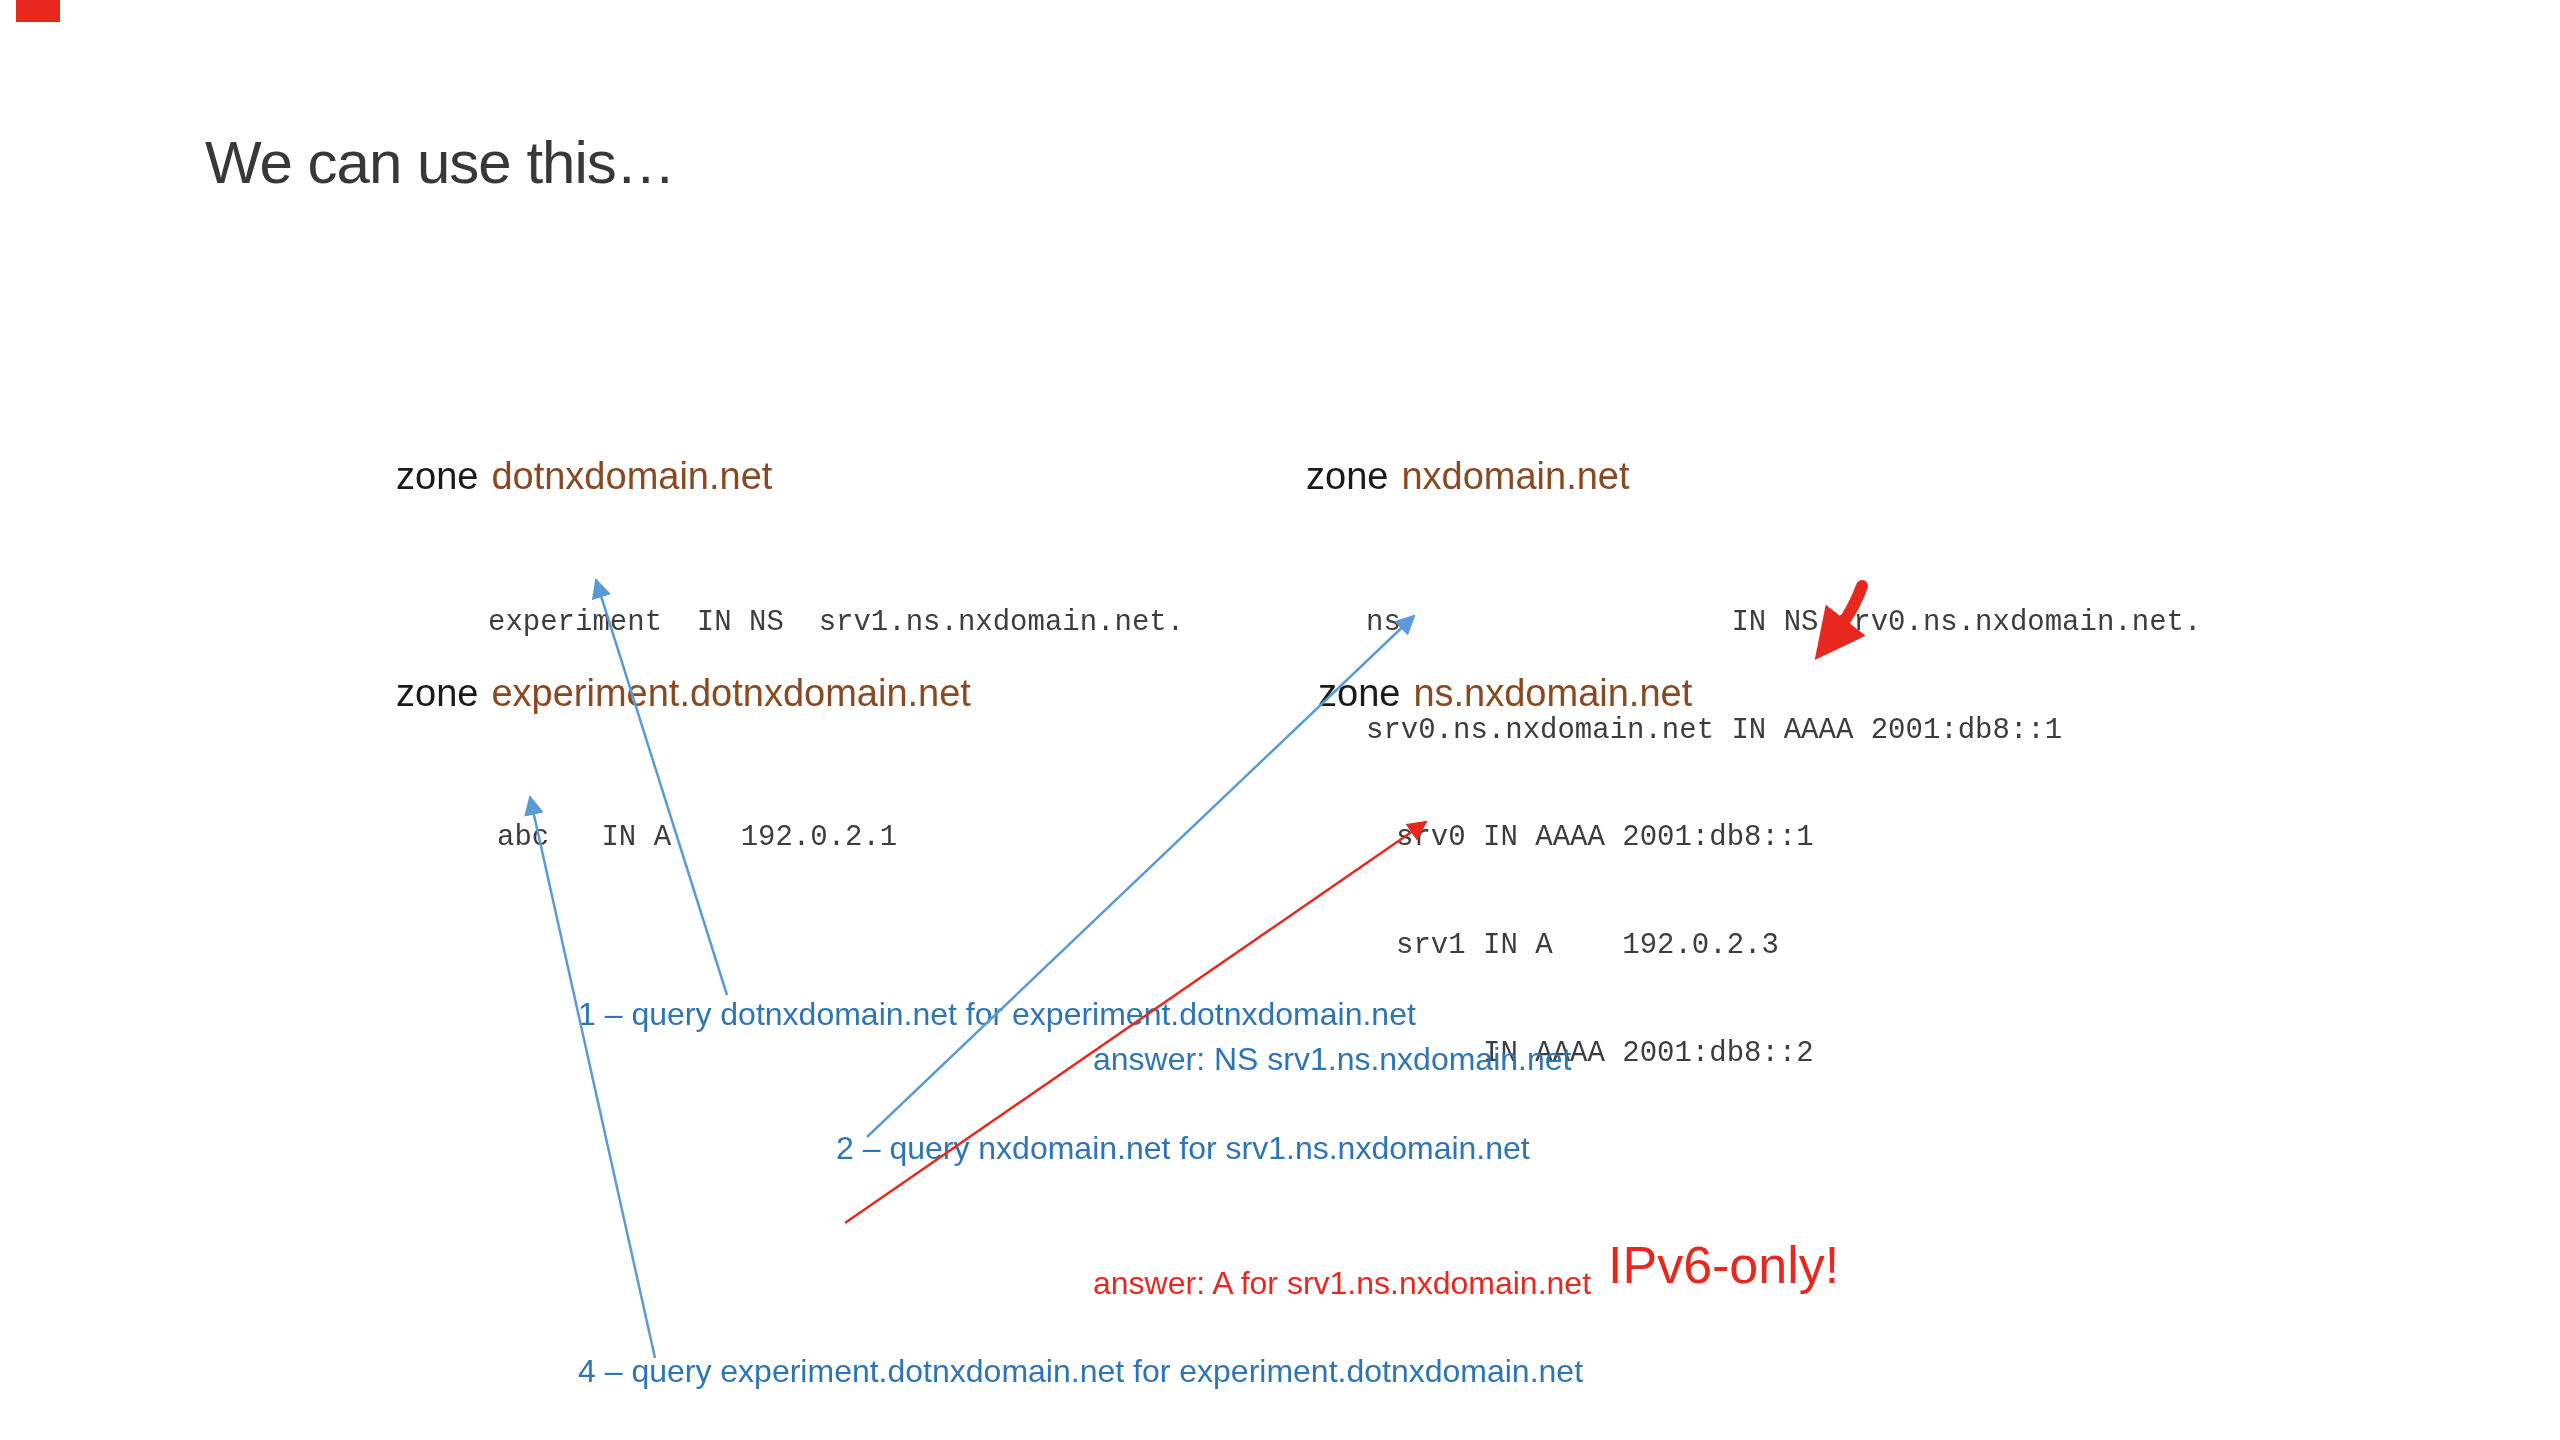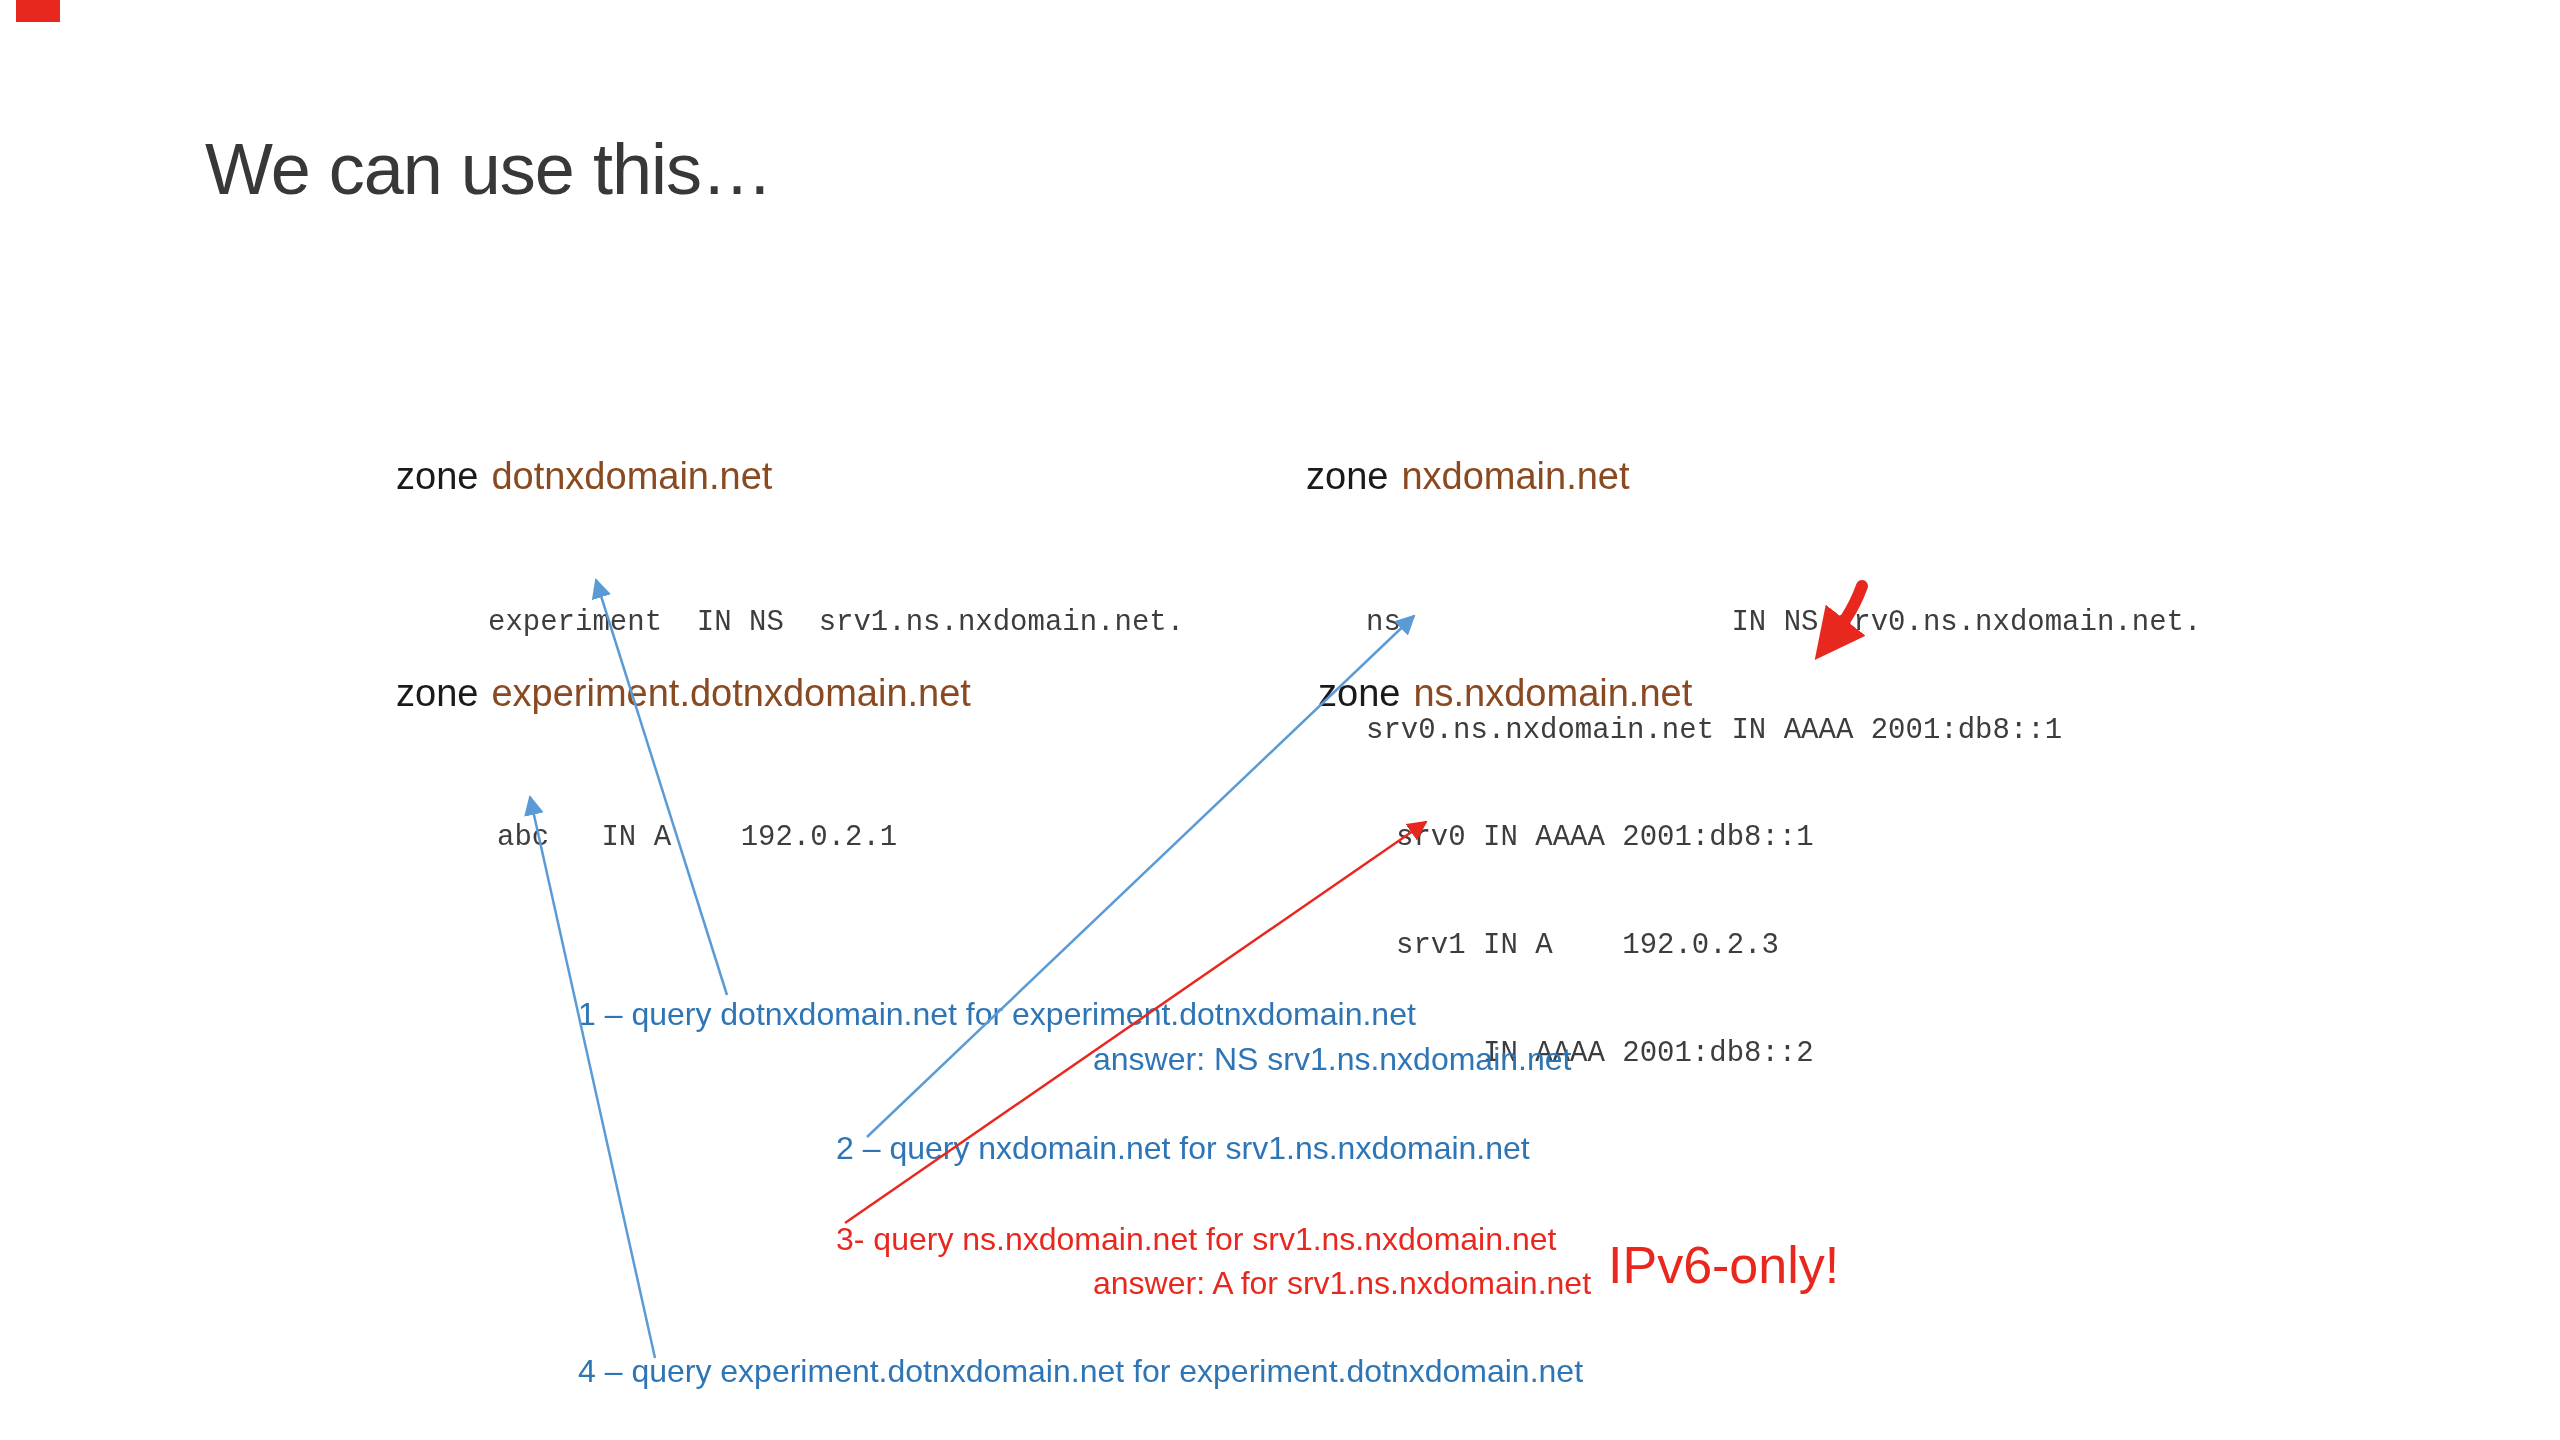--- a/index.html
+++ b/index.html
@@ -9,21 +9,21 @@
     background:#ffffff;
     overflow:hidden;
     font-family:"Liberation Sans",sans-serif;
   }
   .corner-mark{
     position:absolute;left:16px;top:0;width:44px;height:22px;
     background:var(--red,#e8281e);
   }
   .title{
     position:absolute;left:205px;top:128px;margin:0;
-    font-size:72px;font-weight:400;letter-spacing:-1px;
+    font-size:60px;font-weight:400;letter-spacing:-1px;
     color:var(--title,#383838);
   }
   .zone-heading{
     position:absolute;
     font-size:38px;font-weight:400;color:#1a1a1a;
     white-space:nowrap;
   }
   .zone-heading .zword{margin-right:13px;color:#1a1a1a;}
   .zone-heading .domain{color:var(--domain,#8a4a21);}
   .records{
@@ -90,21 +90,20 @@
     <div>srv0 IN AAAA 2001:db8::1</div>
     <div>srv1 IN A    192.0.2.3</div>
     <div>     IN AAAA 2001:db8::2</div>
   </div>
 
   <div class="step step-blue" style="left:578px;top:996px">1 – query dotnxdomain.net for experiment.dotnxdomain.net</div>
   <div class="step step-blue" style="left:1093px;top:1041px">answer: NS srv1.ns.nxdomain.net</div>
 
   <div class="step step-blue" style="left:836px;top:1130px">2 – query nxdomain.net for srv1.ns.nxdomain.net</div>
 
-  <div class="step step-red" style="left:836px;top:1221px">3- query ns.nxdomain.net for srv1.ns.nxdomain.net</div>
   <div class="step step-red" style="left:1093px;top:1265px">answer: A for srv1.ns.nxdomain.net</div>
 
   <div class="callout" style="left:1608px;top:1235px">IPv6-only!</div>
 
   <div class="step step-blue" style="left:578px;top:1353px">4 – query experiment.dotnxdomain.net for experiment.dotnxdomain.net</div>
 
   <svg class="arrow-layer" viewBox="0 0 2560 1440">
     <defs>
       <marker id="headBlue" viewBox="0 0 10 10" refX="9" refY="5" markerWidth="8" markerHeight="8" orient="auto">
         <path d="M0,0 L10,5 L0,10 z" fill="var(--arrow-blue,#5b9bd5)"></path>

